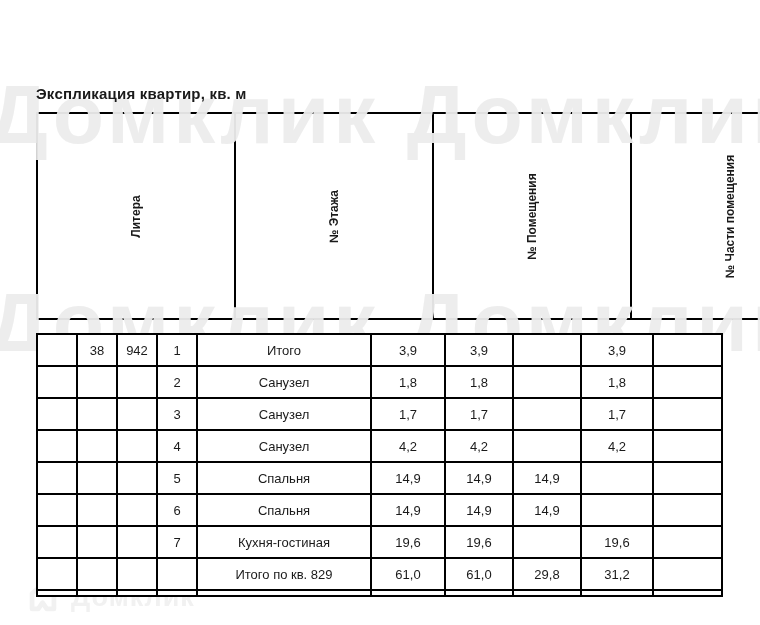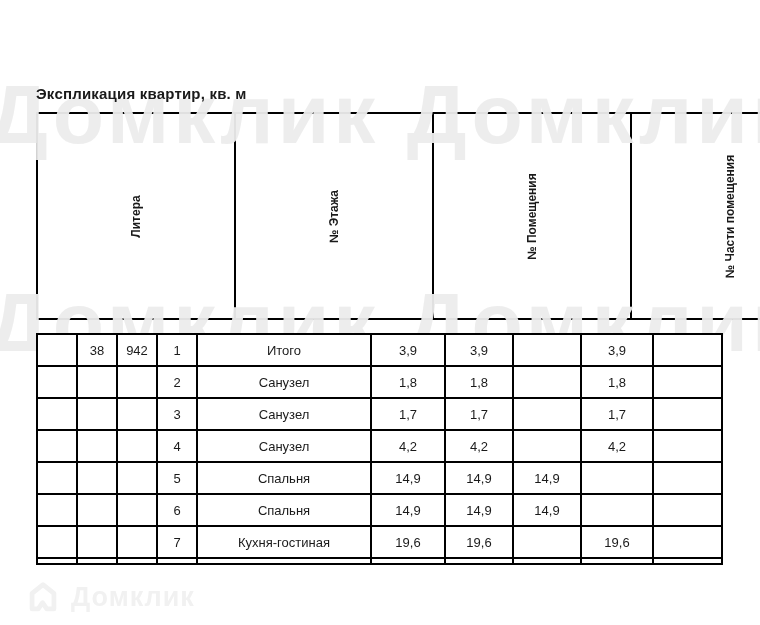--- a/index.html
+++ b/index.html
@@ -188,20 +188,32 @@
           <td></td>
           <td></td>
           <td>7</td>
           <td>Кухня-гостиная</td>
           <td>19,6</td>
           <td>19,6</td>
           <td></td>
           <td>19,6</td>
           <td></td>
         </tr>
+        <tr>
+          <td></td>
+          <td></td>
+          <td></td>
+          <td></td>
+          <td>Итого по кв. 829</td>
+          <td>61,0</td>
+          <td>61,0</td>
+          <td>29,8</td>
+          <td>31,2</td>
+          <td></td>
+        </tr>
         <tr class="stub">
           <td></td>
           <td></td>
           <td></td>
           <td></td>
           <td></td>
           <td></td>
           <td></td>
           <td></td>
           <td></td>

